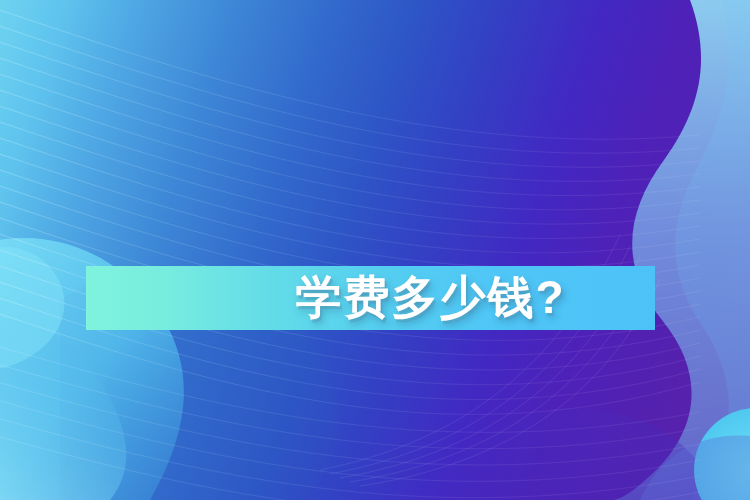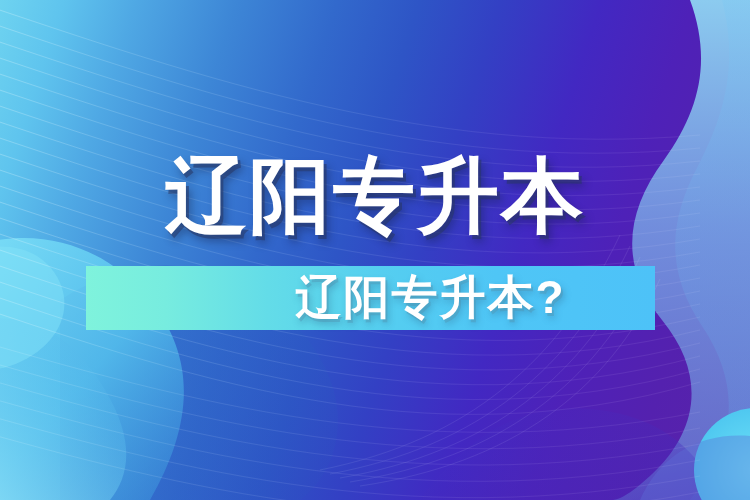--- a/index.html
+++ b/index.html
@@ -185,21 +185,18 @@
       <g fill="none" stroke="#cfd8ff" stroke-opacity=".18" stroke-width="1">
         <path d="M 320,470 C 470,440 560,360 620,235"></path>
         <path d="M 330,474 C 480,446 572,368 630,246"></path>
         <path d="M 340,478 C 490,452 584,376 640,257"></path>
         <path d="M 350,482 C 500,458 596,384 650,268"></path>
         <path d="M 360,486 C 510,464 608,392 660,279"></path>
       </g>
     </svg>
   </div>
 
-  <div id="title-wrap">
-    <span id="main-title">辽阳专升本</span>
+
+  <div id="subtitle-bar">
+    <div id="subtitle-text">学费多少钱?</div>
   </div>
 
-  <div id="subtitle-bar">
-    <div id="subtitle-text">辽阳专升本?</div>
-  </div>
-
 </div>
 
 </body></html>

